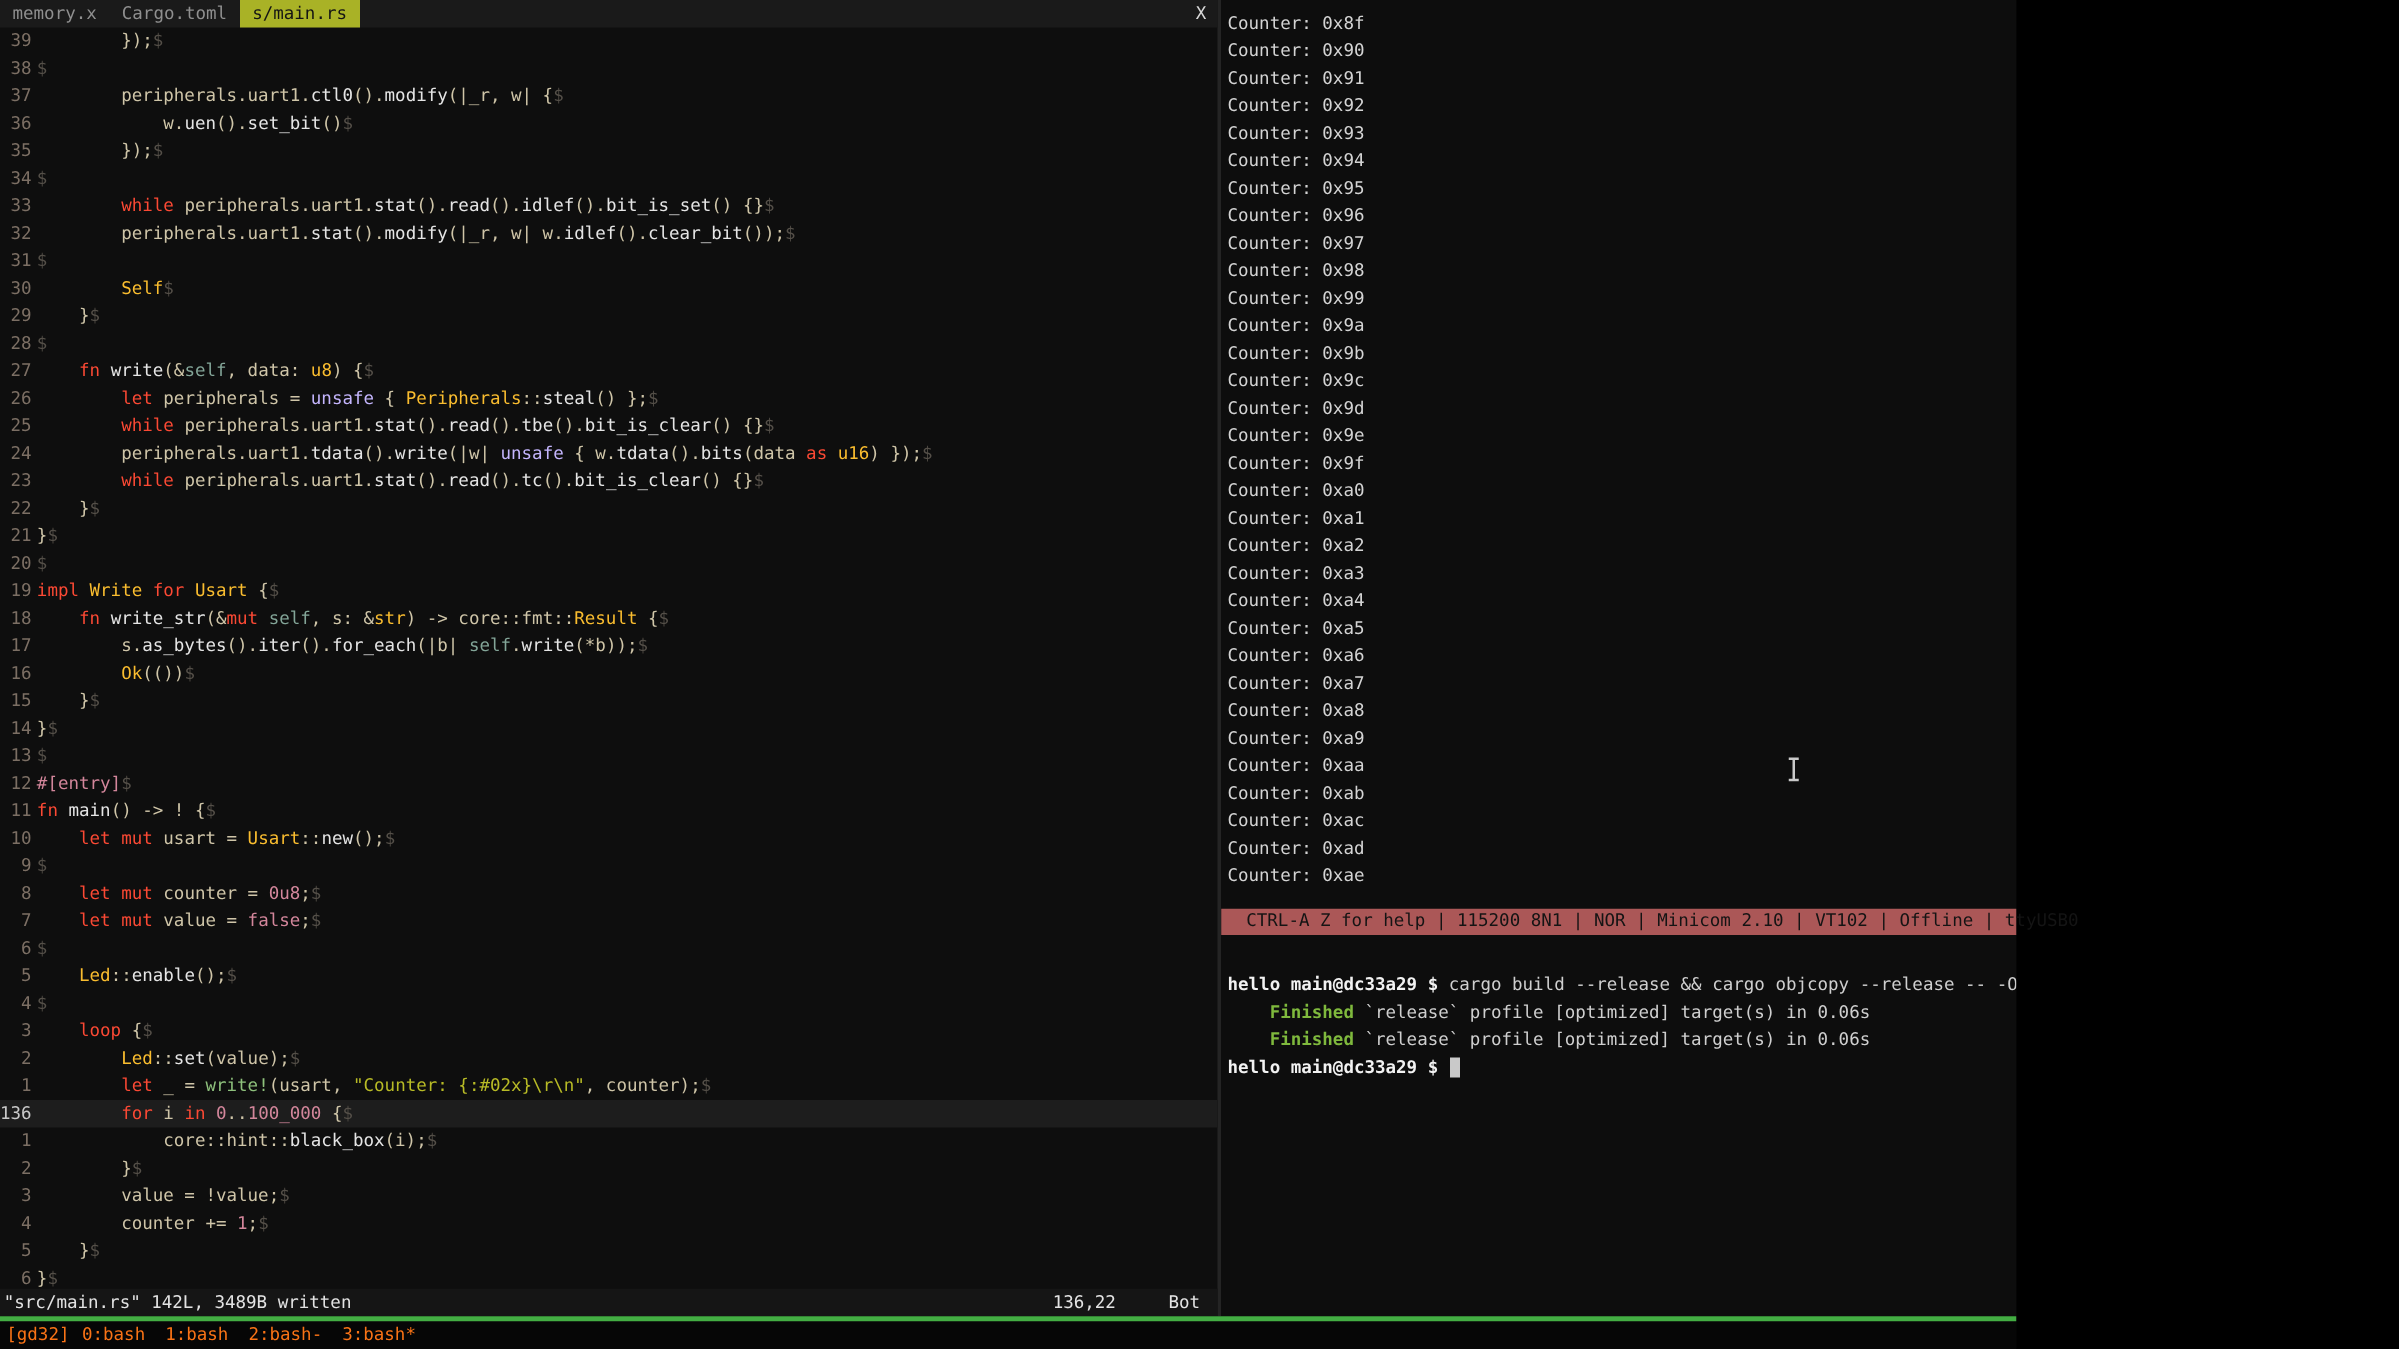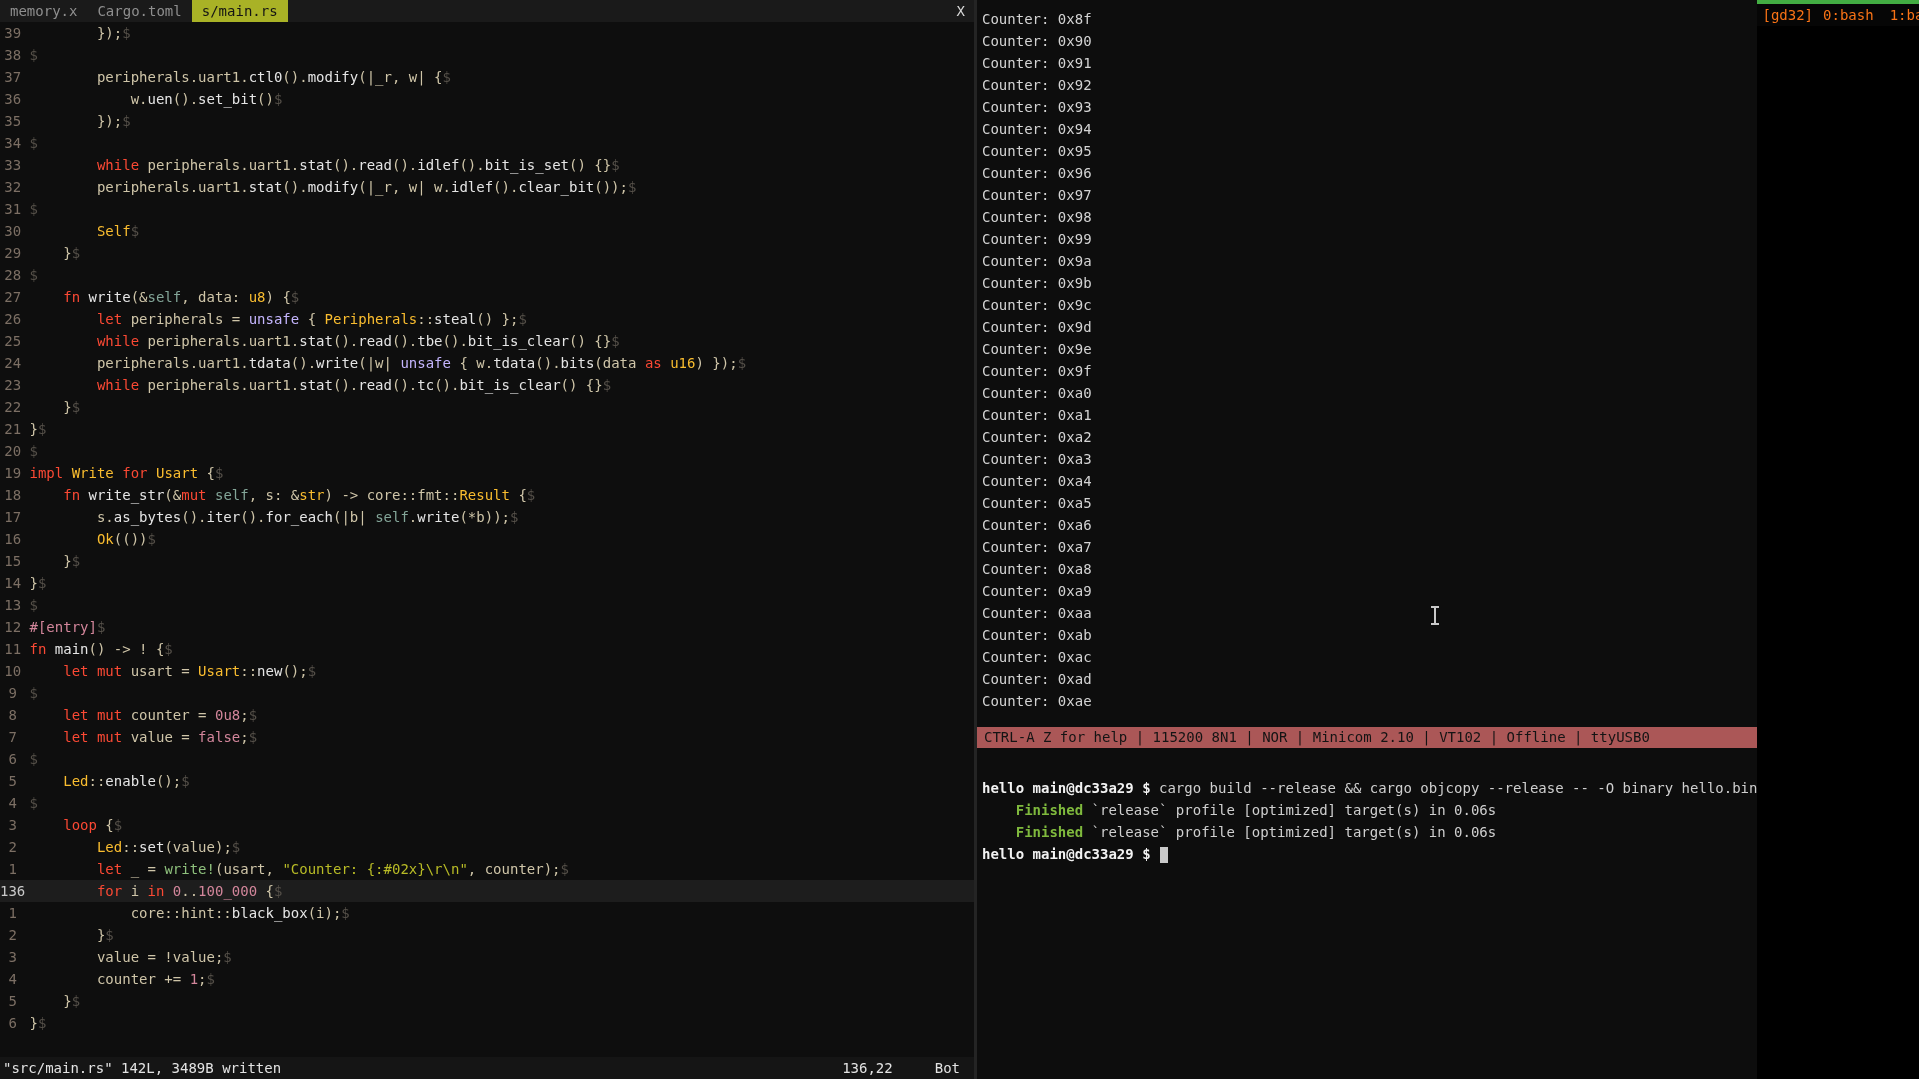--- a/index.html
+++ b/index.html
@@ -1,31 +1,31 @@
 <!DOCTYPE html>
 <html style="--tab-active-bg: #a9b226; --minicom-bar-bg: #ab5757; --finished-green: #7fb93d; --separator-green: #43ad43; --keyword-red: #fb4934; --function-green: #b8bb26; --type-yellow: #fabd2f; --number-purple: #d3869b;"><head>
 <meta charset="utf-8">
 <style>
   *{margin:0;padding:0;box-sizing:border-box}
   html,body{width:1919px;height:1079px;overflow:hidden;background:#000}
   body{font-family:"DejaVu Sans Mono","Liberation Mono",monospace;font-size:14px;color:#cccccc}
-  .screen{position:relative;width:1613px;height:1079px;display:flex;flex-direction:row;background:#0e0e0e}
+  .screen{position:relative;width:1613px;height:1079px;display:flex;flex-direction:column;background:#0e0e0e}
   .main{flex:1;display:flex;min-height:0}
 
   
   .vim-pane{width:977px;flex:none;display:flex;flex-direction:column;background:#0e0e0e;border-right:3px solid #242424;min-height:0}
   .tabline{height:22px;flex:none;background:#1a1a1a;display:flex;align-items:stretch;white-space:pre}
   .tabs{display:flex}
   .tab{padding:0 10px;line-height:22px;color:#8f8f8f;cursor:default}
   .tab.active{background:var(--tab-active-bg,#a9b226);color:#141414}
   .tab-close{margin-left:auto;padding:0 9px;line-height:22px;color:#d8d8d8}
   .code-area{flex:1;overflow:hidden}
   .code-line{height:22px;line-height:22px;display:flex;white-space:pre}
   .code-line.cur{background:#1d1d1d}
-  .gutter{flex:none;width:3ch;text-align:center;color:#7c6f64;margin-right:.5ch}
+  .gutter{flex:none;width:3ch;text-align:right;color:#7c6f64;margin-right:.5ch}
   .code-line.cur .gutter{color:#c9c9c9}
   .code{white-space:pre}
   .c-fg{color:#cfc5a8}
   .c-kw{color:#fb4934}
   .c-fn{color:#e5e5e5}
   .c-str{color:#b8bb26}
   .c-type{color:#fabd2f}
   .c-num{color:#d3869b}
   .c-macro{color:#8ec07c}
   .c-attr{color:#d3869b}
@@ -33,21 +33,21 @@
   .c-uns{color:#c4b5fd}
   .c-eol{color:#544f48}
   .statusline{height:22px;flex:none;line-height:22px;background:#151515;color:#e3e3e3;display:flex;white-space:pre;padding-left:3px}
   .sl-ruler{margin-left:auto}
   .sl-scroll{margin-left:42px;margin-right:14px}
 
   
   .right{flex:1;display:flex;flex-direction:column;background:#0d0d0d;min-width:0;min-height:0}
   .serial-pane{height:750px;flex:none;position:relative;padding:8px 0 0 5px}
   .term-line{height:22px;line-height:22px;white-space:pre;color:#d4d4d4}
-  .minicom-bar{position:absolute;left:0;right:0;bottom:2px;height:21px;line-height:21px;background:var(--minicom-bar-bg,#ab5757);color:#141414;padding-left:7px;white-space:pre}
+  .minicom-bar{position:absolute;left:0;right:0;bottom:2px;height:21px;line-height:21px;background:var(--minicom-bar-bg,#ab5757);color:#141414;padding-left:20px;white-space:pre}
   .shell-pane{flex:1;padding:27px 0 0 5px;min-height:0;overflow:hidden}
   .c-sh{color:#cfcfcf}
   .c-prompt{color:#f2f2f2;font-weight:bold}
   .c-finished{color:var(--finished-green,#7fb93d);font-weight:bold}
   .block-cursor{display:inline-block;width:8px;height:16px;background:#c9c9c9;vertical-align:middle;margin-left:1px}
 
   
   .footer{height:26px;flex:none;background:#060606}
   .footer-line{height:4px;background:var(--separator-green,#43ad43)}
   .footer-bar{height:22px;line-height:22px;display:flex;white-space:pre;color:#f97316;padding-left:5px}

